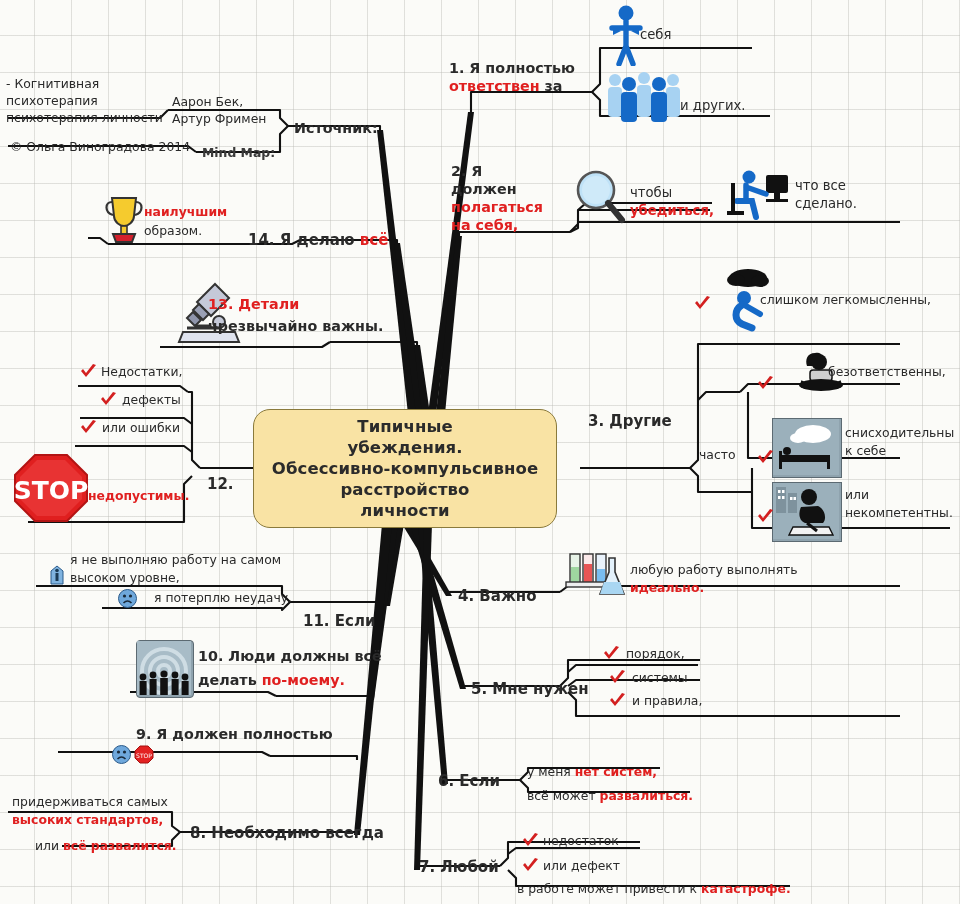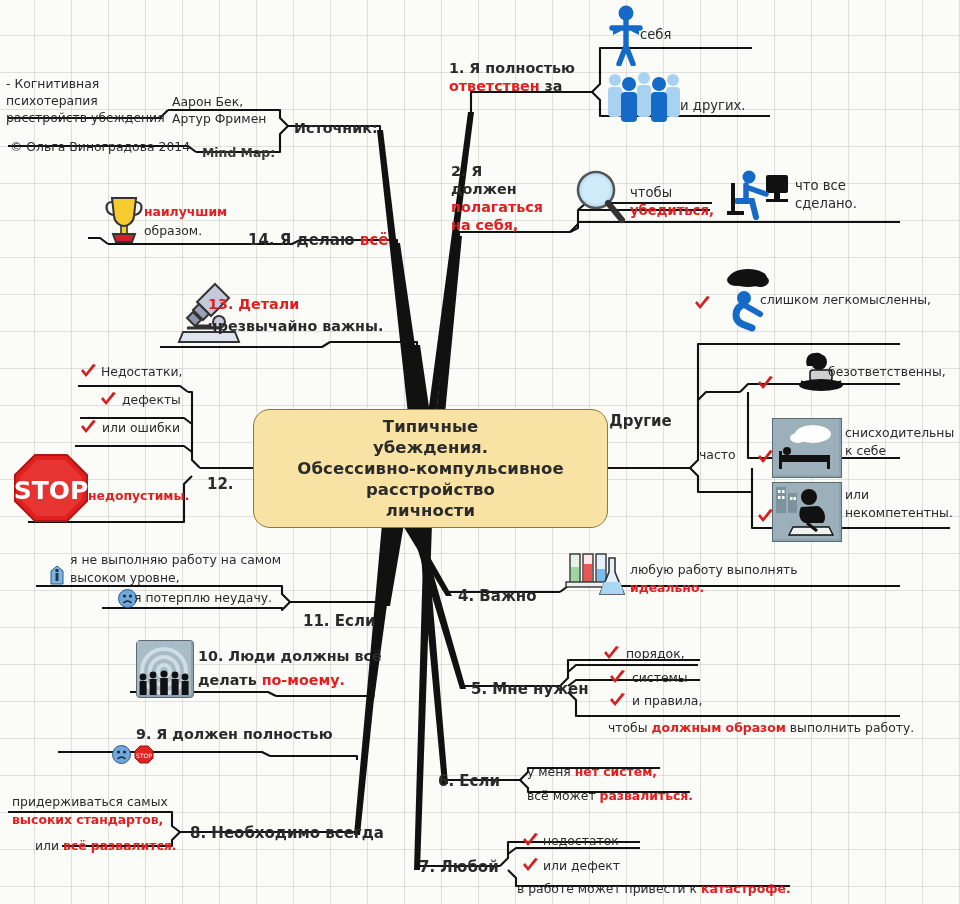--- a/index.html
+++ b/index.html
@@ -15,21 +15,21 @@
     background-image:
       linear-gradient(to right, rgba(190,190,185,.45) 1px, transparent 1px),
       linear-gradient(to bottom, rgba(190,190,185,.45) 1px, transparent 1px);
     background-size:37px 37px;
     background-position:-3px -2px;
   }
   svg.layer{position:absolute;left:0;top:0;width:960px;height:904px;pointer-events:none;}
 
   
   .central{
-    position:absolute;left:253px;top:409px;width:355px;height:119px;
+    position:absolute;left:253px;top:409px;width:304px;height:119px;
     background:#f9e3a4;border:1.6px solid #8a7a3c;border-radius:17px;
     box-sizing:border-box;
     display:flex;align-items:center;justify-content:center;
     text-align:center;
     color:#2b2b2b;font-size:16.5px;font-weight:bold;line-height:1.28;
     letter-spacing:.1px;
     z-index:6;
   }
 
   
@@ -153,21 +153,21 @@
       <span>Типичные</span><br>
       <span>убеждения.</span><br>
       <span>Обсессивно-компульсивное</span><br>
       <span>расстройство</span><br>
       <span>личности</span>
     </div>
   </div>
 
   <div class="tx s12" style="left:6px;top:76px;">- Когнитивная</div>
   <div class="tx s12" style="left:6px;top:93px;">психотерапия</div>
-  <div class="tx s12" style="left:6px;top:110px;">расстройств убеждения</div>
+  <div class="tx s12" style="left:6px;top:110px;">психотерапия личности</div>
   <div class="tx s12" style="left:10px;top:139px;">© Ольга Виноградова 2014</div>
   <div class="tx s12" style="left:172px;top:94px;">Аарон Бек,</div>
   <div class="tx s12" style="left:172px;top:111px;">Артур Фримен</div>
   <div class="tx s12 bold" style="left:202px;top:145px;color:#3a3a3a;">Mind Map:</div>
   <div class="tx s14" style="left:294px;top:120px;">Источник:</div>
 
   <div class="tx s14" style="left:449px;top:60px;">1. Я полностью</div>
   <div class="tx s14" style="left:449px;top:78px;"><span class="rd">ответствен</span><span> за</span></div>
 
   <svg class="ic" style="left:604px;top:4px;width:44px;height:62px;" viewBox="0 0 44 62">
@@ -311,21 +311,20 @@
     </svg>
   <div class="tx s12" style="left:626px;top:646px;">порядок,</div>
   <svg class="chk" style="left:609px;top:670px;" viewBox="0 0 17 15">
       <path d="M1 7 L6 13 L16 1 L13 0 L6 9 L3 5 Z" fill="#d32020"></path>
     </svg>
   <div class="tx s12" style="left:632px;top:670px;">системы</div>
   <svg class="chk" style="left:609px;top:693px;" viewBox="0 0 17 15">
       <path d="M1 7 L6 13 L16 1 L13 0 L6 9 L3 5 Z" fill="#d32020"></path>
     </svg>
   <div class="tx s12" style="left:632px;top:693px;">и правила,</div>
-  <div class="tx s12" style="left:608px;top:720px;"><span>чтобы </span><span class="red">должным образом</span><span> выполнить работу.</span></div>
 
   <div class="tx s15" style="left:438px;top:772px;">6. Если</div>
   <div class="tx s12" style="left:527px;top:764px;"><span>у меня </span><span class="red">нет систем,</span></div>
   <div class="tx s12" style="left:527px;top:788px;"><span>всё может </span><span class="red">развалиться.</span></div>
 
   <div class="tx s15" style="left:419px;top:858px;">7. Любой</div>
   <svg class="chk" style="left:522px;top:833px;" viewBox="0 0 17 15">
       <path d="M1 7 L6 13 L16 1 L13 0 L6 9 L3 5 Z" fill="#d32020"></path>
     </svg>
   <div class="tx s12" style="left:543px;top:833px;">недостаток</div>
@@ -382,21 +381,21 @@
     <circle cx="9" cy="5.5" r="1.8" fill="#1a3a55"></circle>
   </svg>
   <div class="tx s12" style="left:70px;top:552px;">я не выполняю работу на самом</div>
   <div class="tx s12" style="left:70px;top:570px;">высоком уровне,</div>
   <svg class="ic" style="left:118px;top:589px;width:19px;height:19px;" viewBox="0 0 19 19">
     <circle cx="9.5" cy="9.5" r="9" fill="#6fa8dc" stroke="#2a5a8a" stroke-width="1"></circle>
     <circle cx="6.5" cy="7" r="1.6" fill="#1a2a3a"></circle>
       <circle cx="12.5" cy="7" r="1.6" fill="#1a2a3a"></circle>
     <path d="M5.5 14 C8 11.5 11 11.5 13.5 14" stroke="#1a2a3a" stroke-width="1.6" fill="none"></path>
   </svg>
-  <div class="tx s12" style="left:134px;top:590px;">я потерплю неудачу.</div>
+  <div class="tx s12" style="left:154px;top:590px;">я потерплю неудачу.</div>
 
   <div class="tx s15" style="left:207px;top:441px;margin-top:34px;">12.</div>
   <svg class="chk" style="left:80px;top:364px;" viewBox="0 0 17 15">
       <path d="M1 7 L6 13 L16 1 L13 0 L6 9 L3 5 Z" fill="#d32020"></path>
     </svg>
   <div class="tx s12" style="left:101px;top:364px;">Недостатки,</div>
   <svg class="chk" style="left:100px;top:392px;" viewBox="0 0 17 15">
       <path d="M1 7 L6 13 L16 1 L13 0 L6 9 L3 5 Z" fill="#d32020"></path>
     </svg>
   <div class="tx s12" style="left:122px;top:392px;">дефекты</div>

